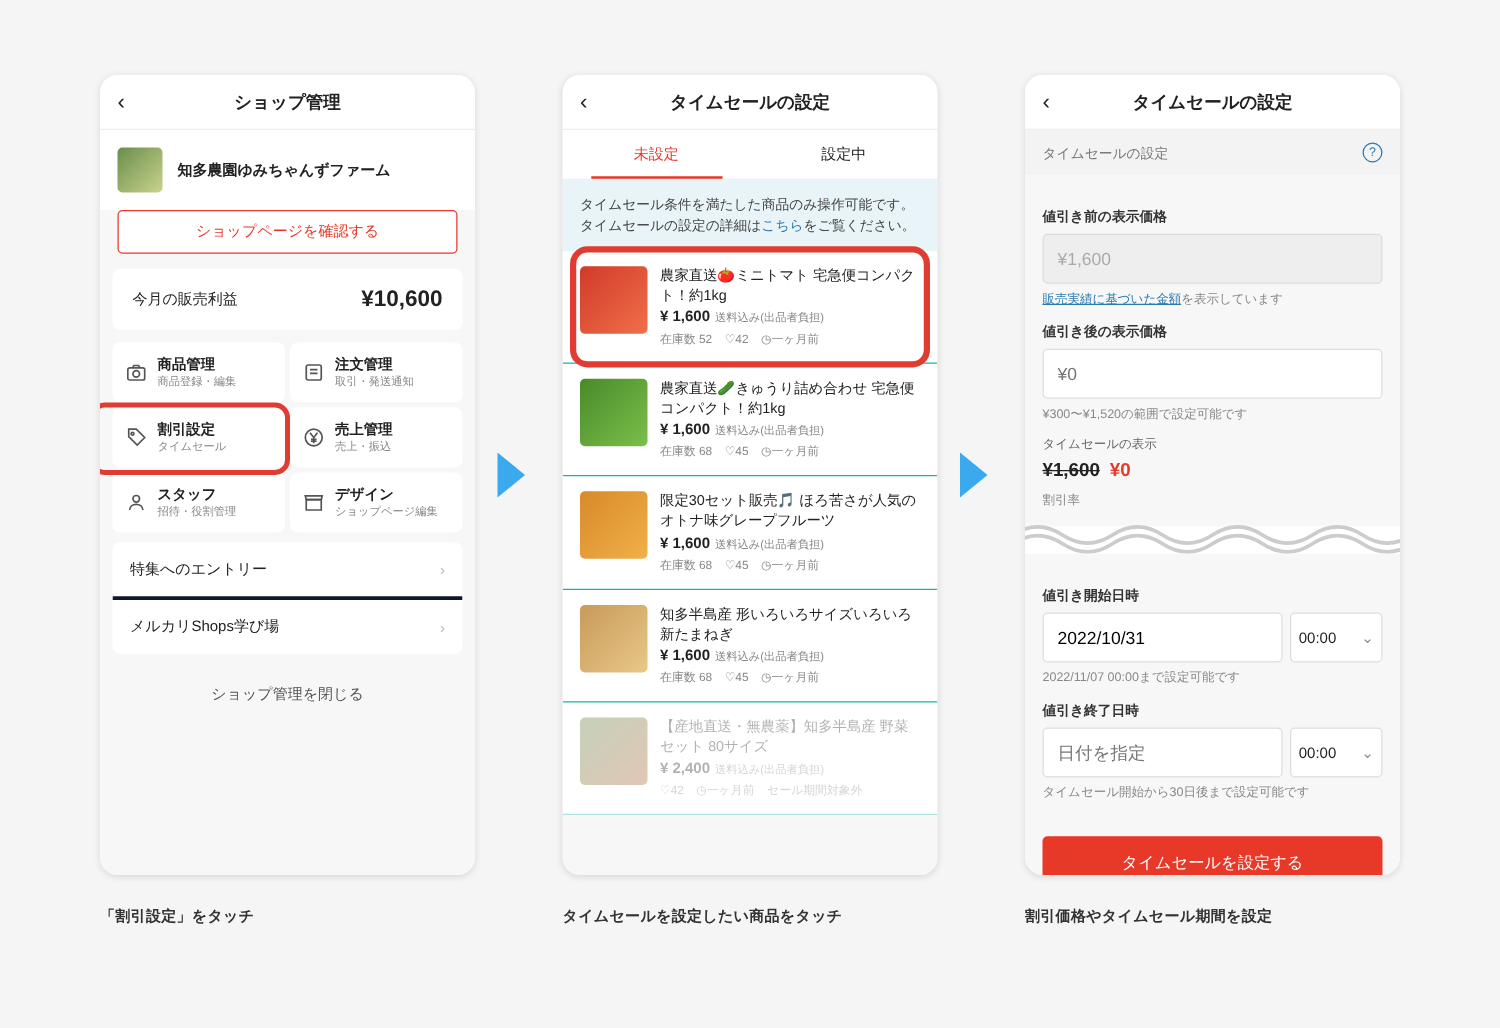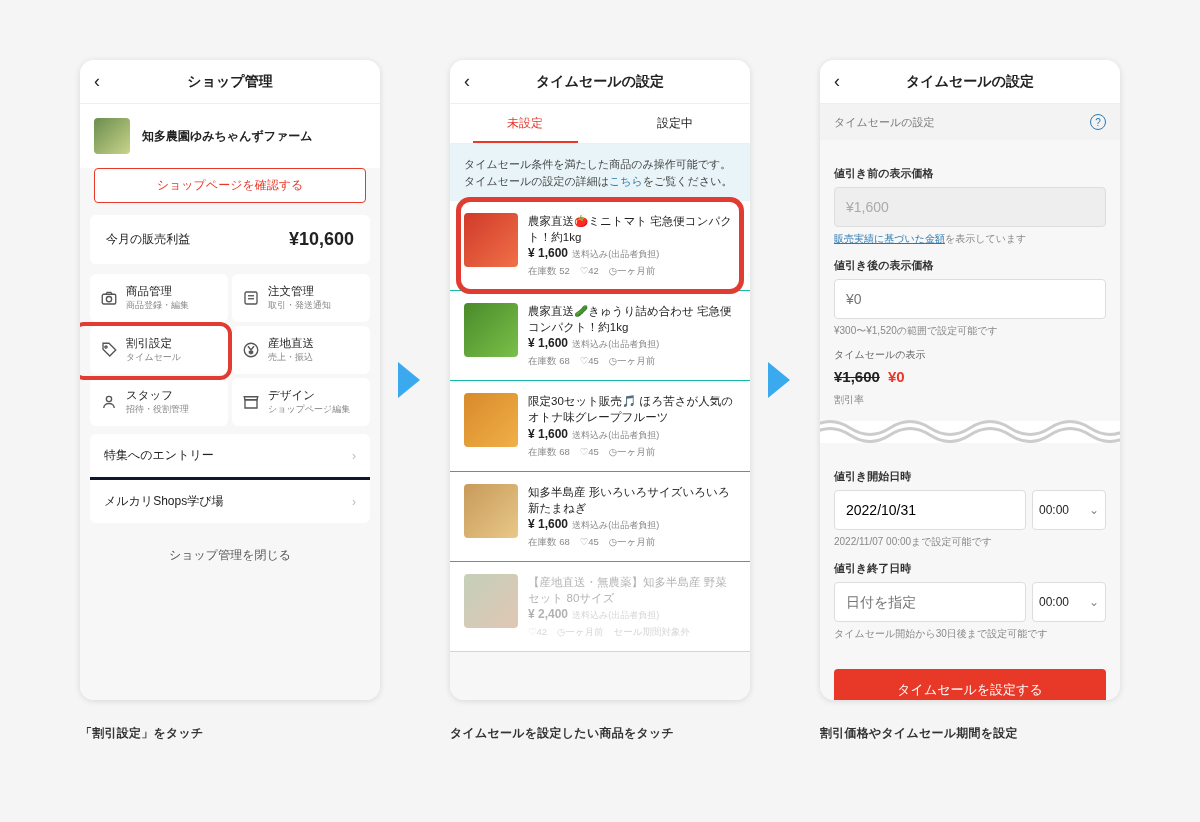--- a/index.html
+++ b/index.html
@@ -86,21 +86,21 @@
   background: #fff;
   border-radius: 6px;
   padding: 10px 10px;
   display: flex;
   align-items: center;
   gap: 8px;
   cursor: pointer;
   min-height: 46px;
 }
 .gitem .gicon { width: 18px; height: 18px; flex-shrink: 0; display:flex; align-items:center; justify-content:center; color:#555; }
-.gitem .gtitle { font-size: 11.5px; font-weight: 400; }
+.gitem .gtitle { font-size: 11.5px; font-weight: 700; }
 .gitem .gsub { font-size: 9px; color: #888; }
 .gitem.full { grid-column: 1 / -1; }
 .highlight-box {
   position: absolute;
   border: 4px solid #e03c31;
   border-radius: 12px;
   pointer-events: none;
 }
 .linkrow {
   background: #fff;
@@ -233,21 +233,21 @@
               </div>
           </div>
           <div class="gitem">
             <span class="gicon">
               <svg viewBox="0 0 24 24" width="18" height="18" fill="none" stroke="currentColor" stroke-width="1.8">
                   <circle cx="12" cy="12" r="9"></circle>
                   <path d="M8 7l4 5 4-5M12 12v6M9 14h6M9 16h6"></path>
                 </svg>
             </span>
             <div>
-                <div class="gtitle">産地直送</div>
+                <div class="gtitle">売上管理</div>
                 <div class="gsub">売上・振込</div>
               </div>
           </div>
           <div class="gitem">
             <span class="gicon">
               <svg viewBox="0 0 24 24" width="18" height="18" fill="none" stroke="currentColor" stroke-width="1.8">
                   <circle cx="12" cy="8" r="3.5"></circle>
                   <path d="M5 20c0-3.5 3-6 7-6s7 2.5 7 6"></path>
                 </svg>
             </span>

